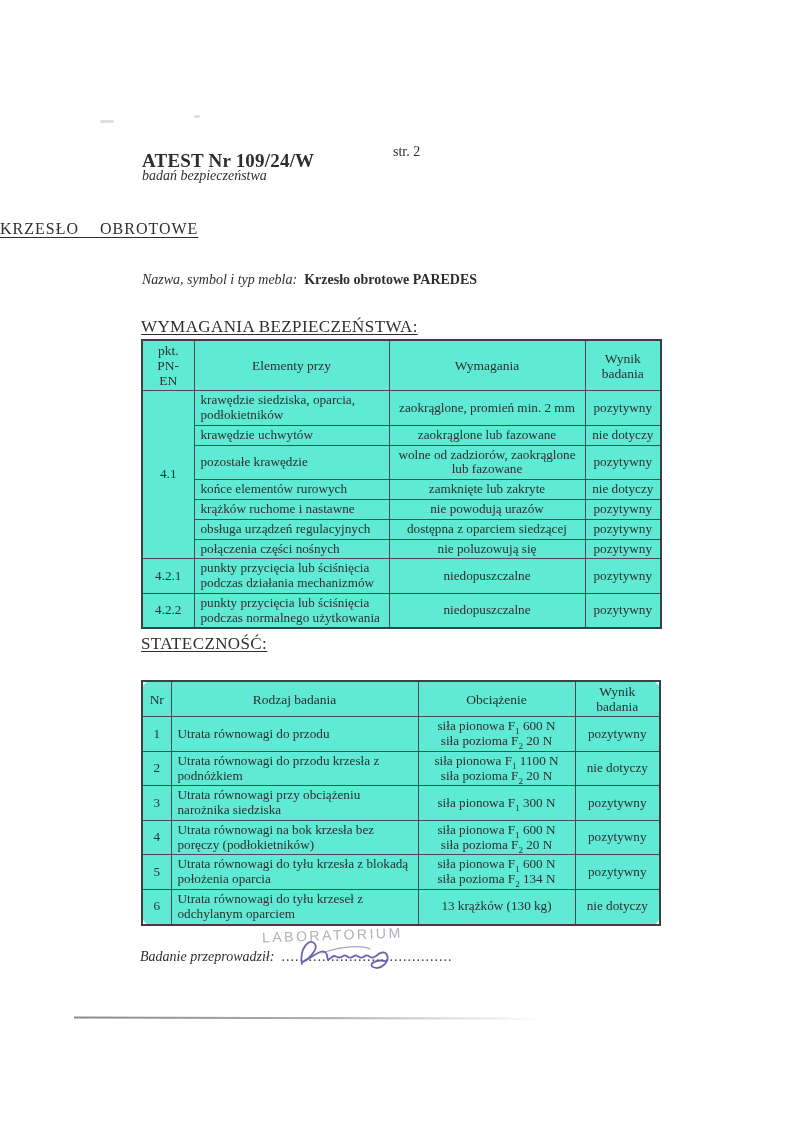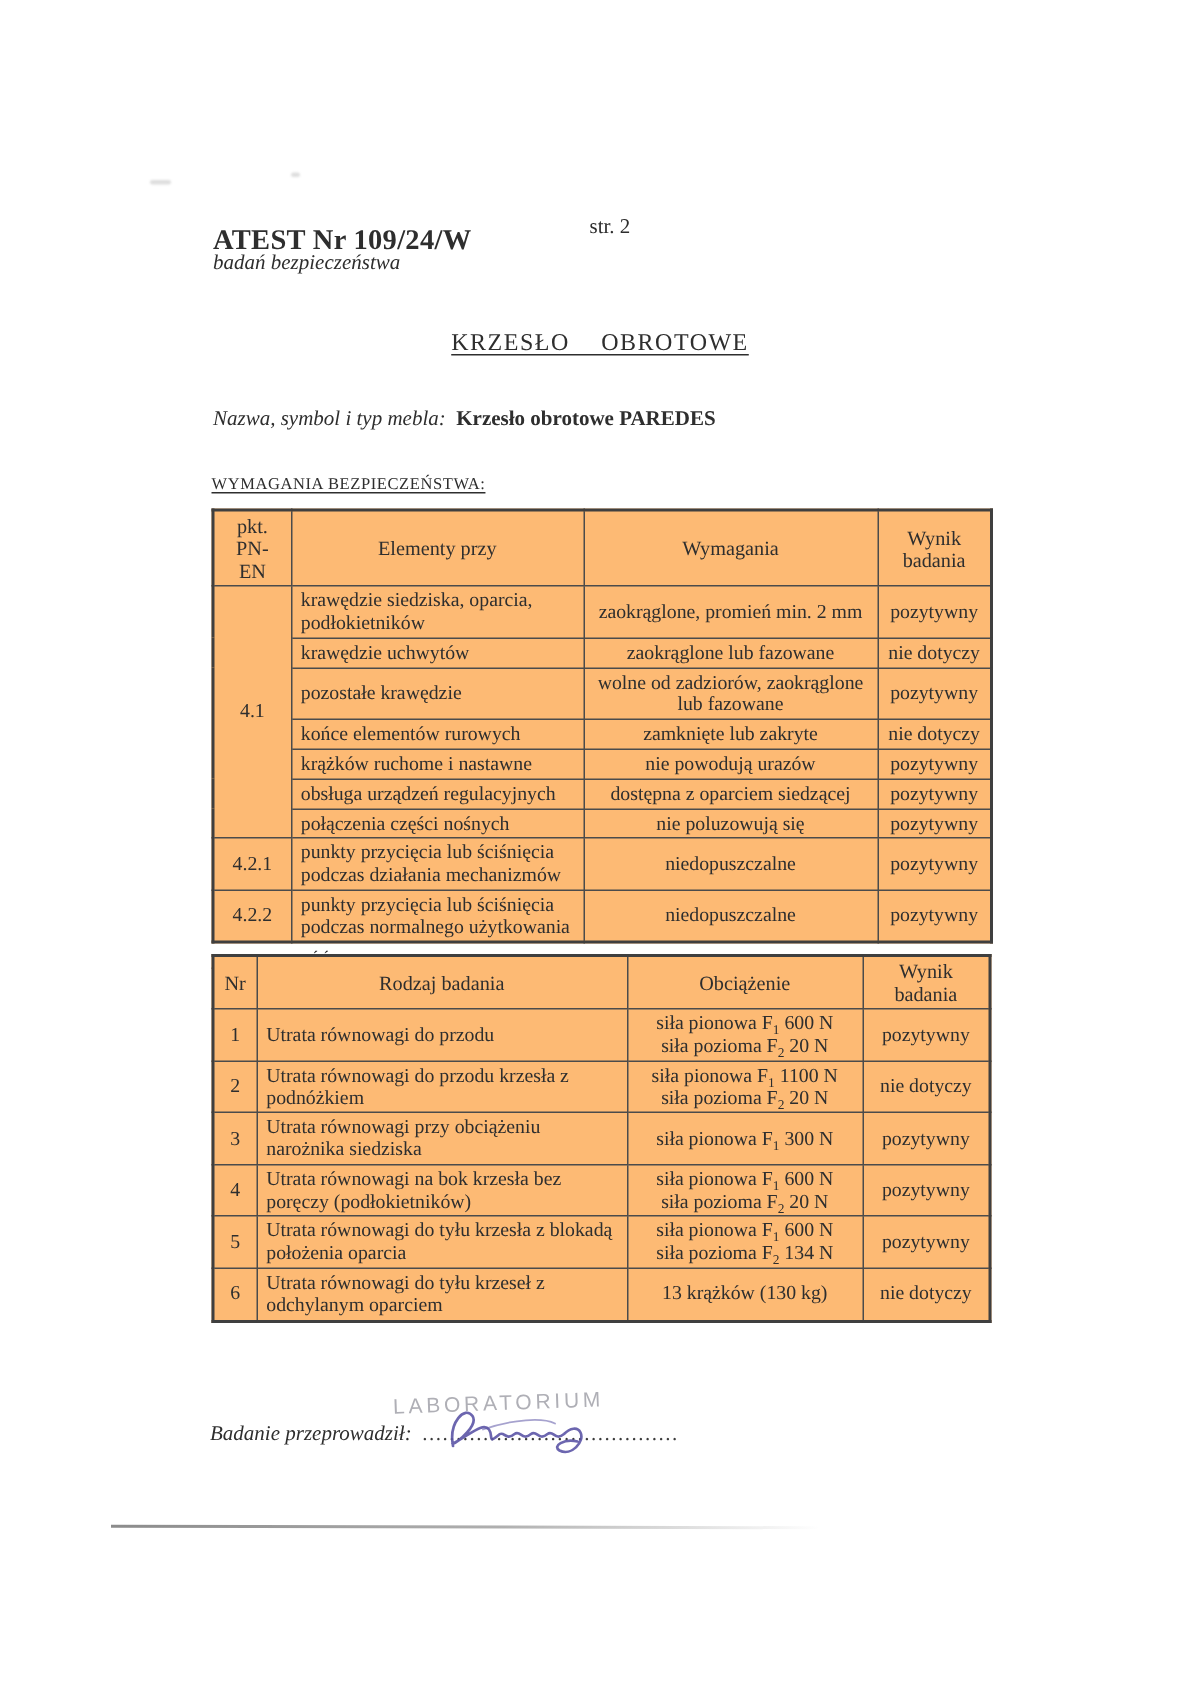--- a/index.html
+++ b/index.html
@@ -10,50 +10,50 @@
   }
   .abs{position:absolute;}
 
   
   .page-num{top:144px;left:393px;font-size:14px;}
   .atest-no{top:150px;left:142px;font-weight:bold;font-size:19px;letter-spacing:.2px;}
   .atest-sub{top:168px;left:142px;font-style:italic;font-size:14px;}
 
   
   .doc-title{
-    top:220px;left:0;width:100%;text-align:center;
+    top:220px;left:0;width:100%;text-align:left;
     font-size:16px;letter-spacing:1px;word-spacing:16px;
     text-decoration:underline;text-underline-offset:3px;
   }
 
   
   .name-line{top:272px;left:142px;font-size:14px;}
   .name-line .lbl{font-style:italic;}
   .name-line .val{font-weight:bold;}
 
   
   .sec-heading{
-    left:141px;font-size:11px;letter-spacing:.4px;
+    left:141px;font-size:17px;letter-spacing:.4px;
     text-decoration:underline;text-underline-offset:2px;
   }
   .sec-safety{top:317px;}
   .sec-stability{top:634px;}
 
   
-  table{border-collapse:collapse;background:#fdba74;table-layout:fixed;}
+  table{border-collapse:collapse;background:#5eead4;table-layout:fixed;}
   .doc-table{border:2px solid #3f3f3f;}
   .doc-table th,.doc-table td{
     border:1px solid #4b4b4b;vertical-align:middle;
     font-size:13.2px;line-height:1.12;padding:2px 6px;
     font-weight:normal;text-align:center;overflow:hidden;
   }
   .doc-table th{height:28px;font-size:13.5px;}
   .t-safety{top:339px;left:141px;width:519px;}
   .t-safety th{height:30px;}
-  .t-stability{top:636px;left:141px;width:518px;}
+  .t-stability{top:680px;left:141px;width:518px;border-radius:13px;}
   td.c-left{text-align:left;}
   sub{font-size:.68em;line-height:0;}
 
   
   .stamp{
     top:927px;left:262px;font-family:"Liberation Sans","DejaVu Sans",sans-serif;
     font-size:14px;letter-spacing:2.5px;color:#9c9ca4;opacity:.8;
     transform:rotate(-2deg);
   }
   .sig-line{top:949px;left:140px;font-size:14px;}

